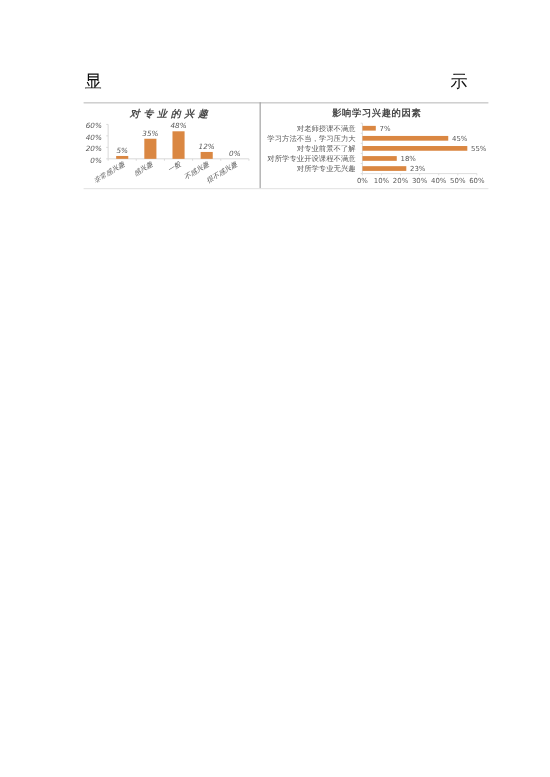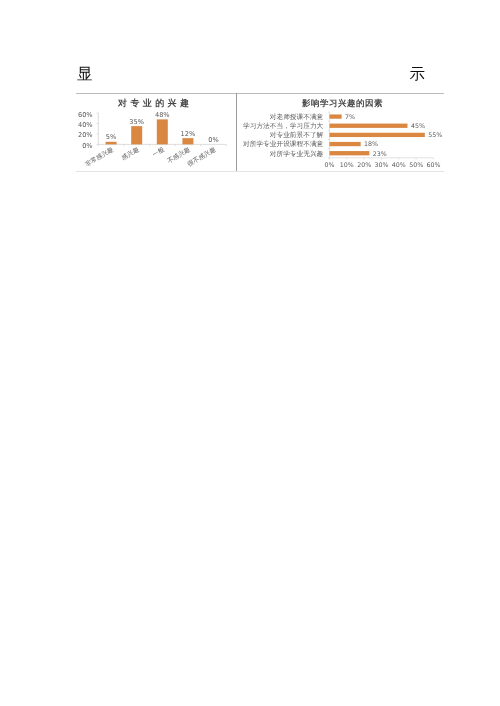--- a/index.html
+++ b/index.html
@@ -53,21 +53,21 @@
   }
   .rule-mid {
     position: absolute; left: 159.5px; top: 1px; width: 1px; height: 78px;
     background: #9a9a9a;
   }
   .cell {
     position: absolute;
     top: 1px;
     height: 78px;
   }
-  .cell-left { left: 0; width: 159px; }
+  .cell-left { left: 0; width: 159px; font-style: italic; }
   .cell-right { left: 161px; width: 207px; }
 
   .chart { position: absolute; inset: 0; }
   
   .chart svg { display: block; filter: blur(0.35px); }
 </style>
 </head>
 <body>
 
 <div class="page">

